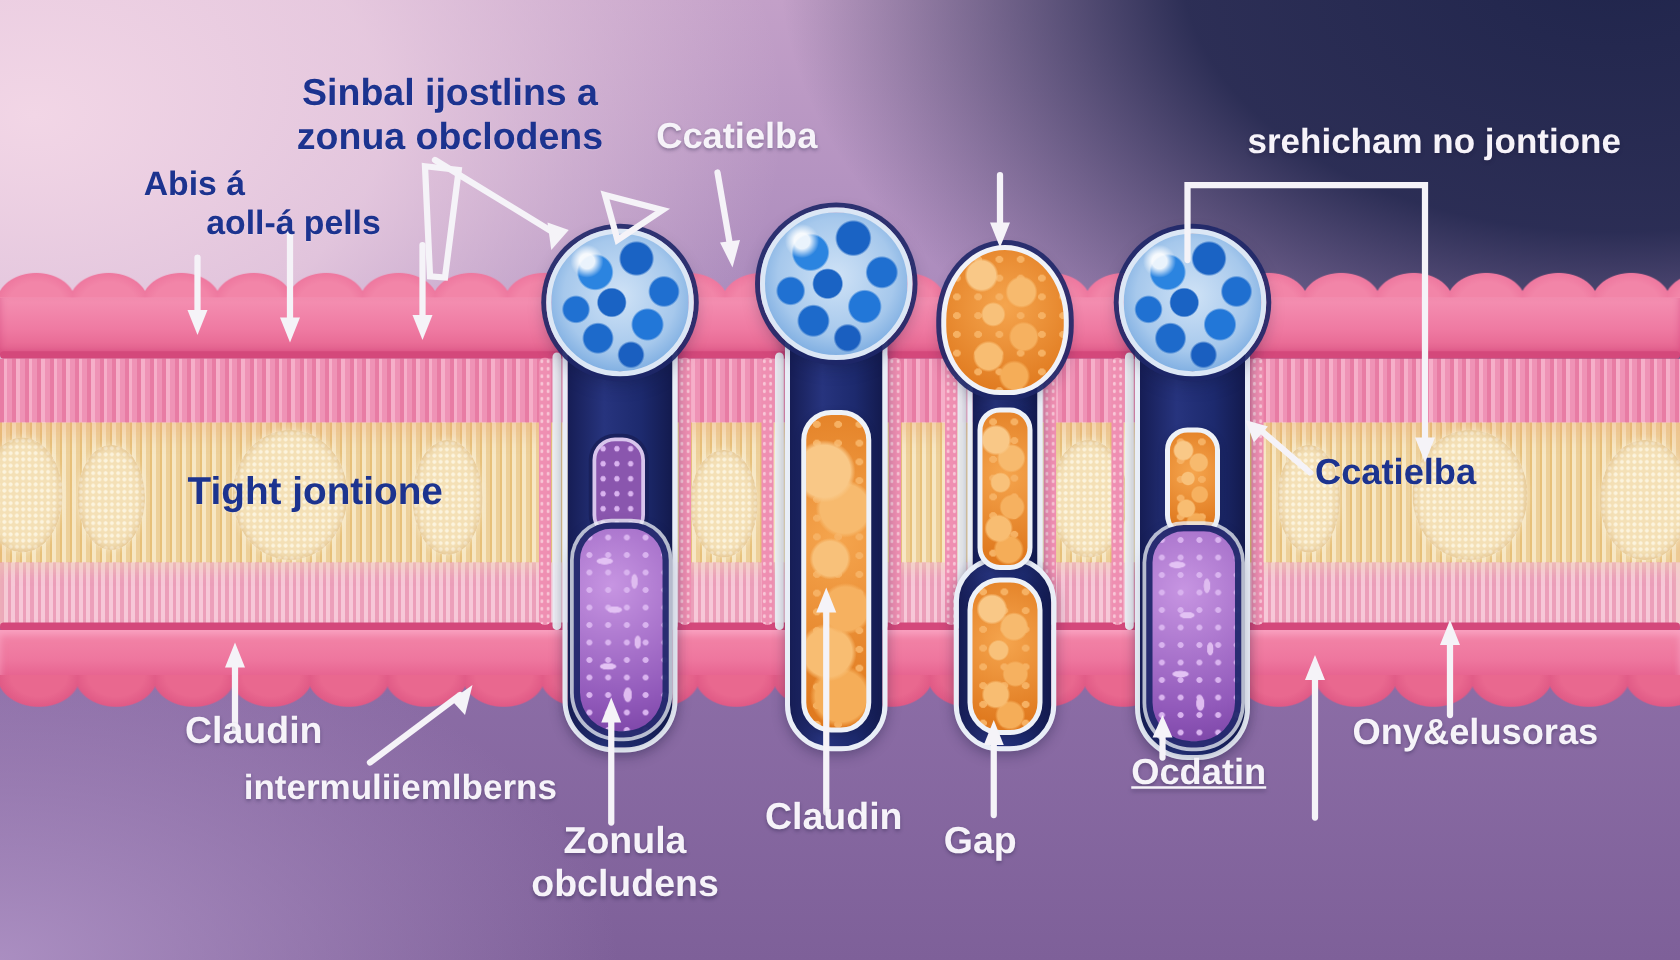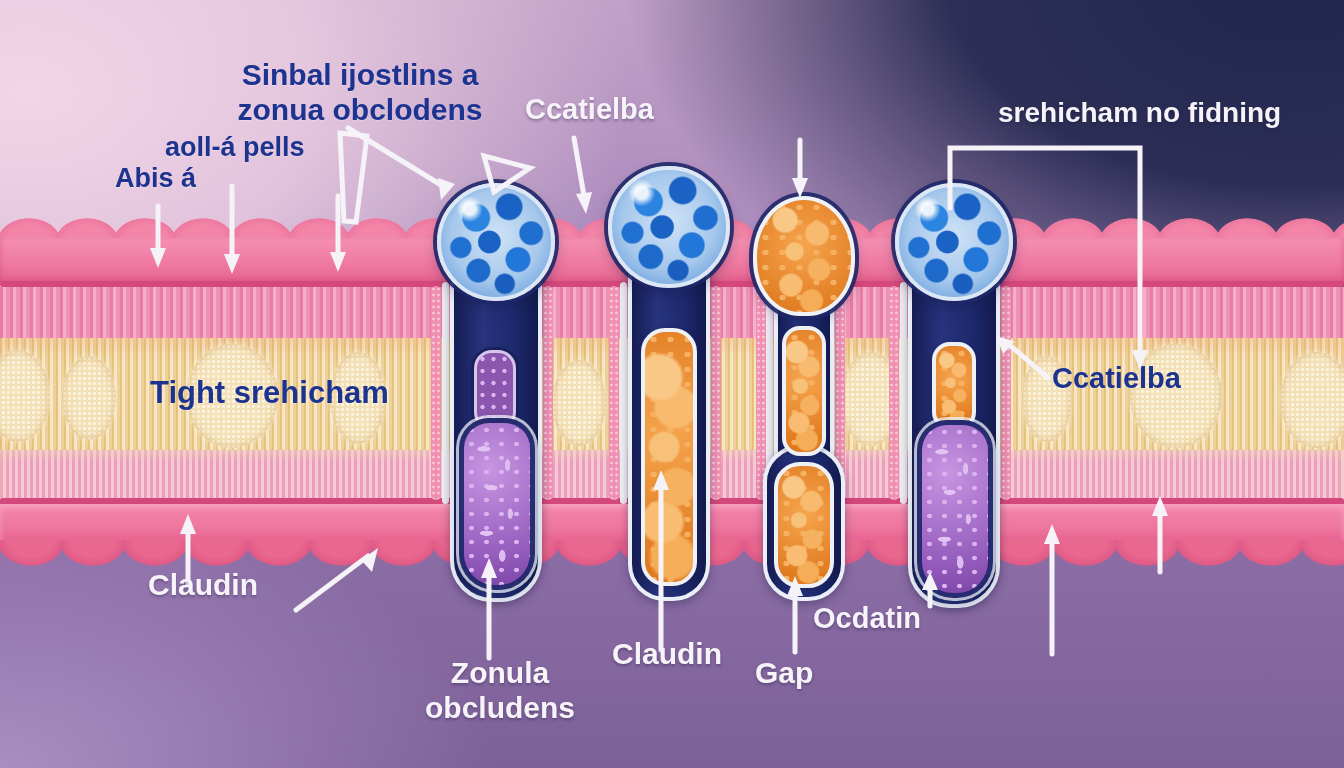--- a/index.html
+++ b/index.html
@@ -219,47 +219,49 @@
       <polygon points="481,578 497,578 489,558"></polygon>
       <polygon points="653,490 669,490 661,470"></polygon>
       <polygon points="787,596 803,596 795,576"></polygon>
       <polygon points="922,590 938,590 930,572"></polygon>
       <polygon points="1152,516 1168,516 1160,496"></polygon>
       <polygon points="1044,544 1060,544 1052,524"></polygon>
     </g>
   </svg>
 
   <div class="lbl navy z-labels" style="left:115px;top:132px;font-size:27px;">
+    <div>Abis á</div>
     <div style="padding-left:50px;">aoll-á pells</div>
-    <div>Abis á</div>
   </div>
 
   <div class="lbl navy center z-labels" style="left:225px;top:58px;width:270px;font-size:30px;">
     <div>Sinbal ijostlins a</div>
     <div>zonua obclodens</div>
   </div>
 
   <div class="lbl white z-labels" style="left:525px;top:93px;font-size:29px;">Ccatielba</div>
 
 
-  <div class="lbl white z-labels" style="left:998px;top:97px;font-size:28px;">srehicham no fidning</div>
-
-  <div class="lbl navy z-labels" style="left:150px;top:375px;font-size:31px;z-index:30;">Tight srehicham</div>
+  <div class="lbl white z-labels" style="left:998px;top:97px;font-size:28px;">srehicham no jontione</div>
+
+  <div class="lbl navy z-labels" style="left:150px;top:375px;font-size:31px;z-index:30;">Tight jontione</div>
 
   <div class="lbl navy z-labels" style="left:1052px;top:362px;font-size:29px;z-index:30;">Ccatielba</div>
 
   <div class="lbl white z-labels" style="left:148px;top:568px;font-size:30px;">Claudin</div>
 
+  <div class="lbl white z-labels" style="left:195px;top:614px;font-size:28px;">intermuliiemlberns</div>
 
   <div class="lbl white center z-labels" style="left:420px;top:656px;width:160px;font-size:30px;">
     <div>Zonula</div>
     <div>obcludens</div>
   </div>
 
   <div class="lbl white z-labels" style="left:612px;top:637px;font-size:30px;">Claudin</div>
 
   <div class="lbl white z-labels" style="left:755px;top:656px;font-size:30px;">Gap</div>
 
-  <div class="lbl white z-labels" style="left:813px;top:602px;font-size:29px;">Ocdatin</div>
-
+  <div class="lbl white z-labels" style="left:905px;top:602px;font-size:29px;text-decoration:underline;">Ocdatin</div>
+
+  <div class="lbl white z-labels" style="left:1082px;top:570px;font-size:29px;">Ony&amp;elusoras</div>
 
 
 </div>
 
 </body></html>

